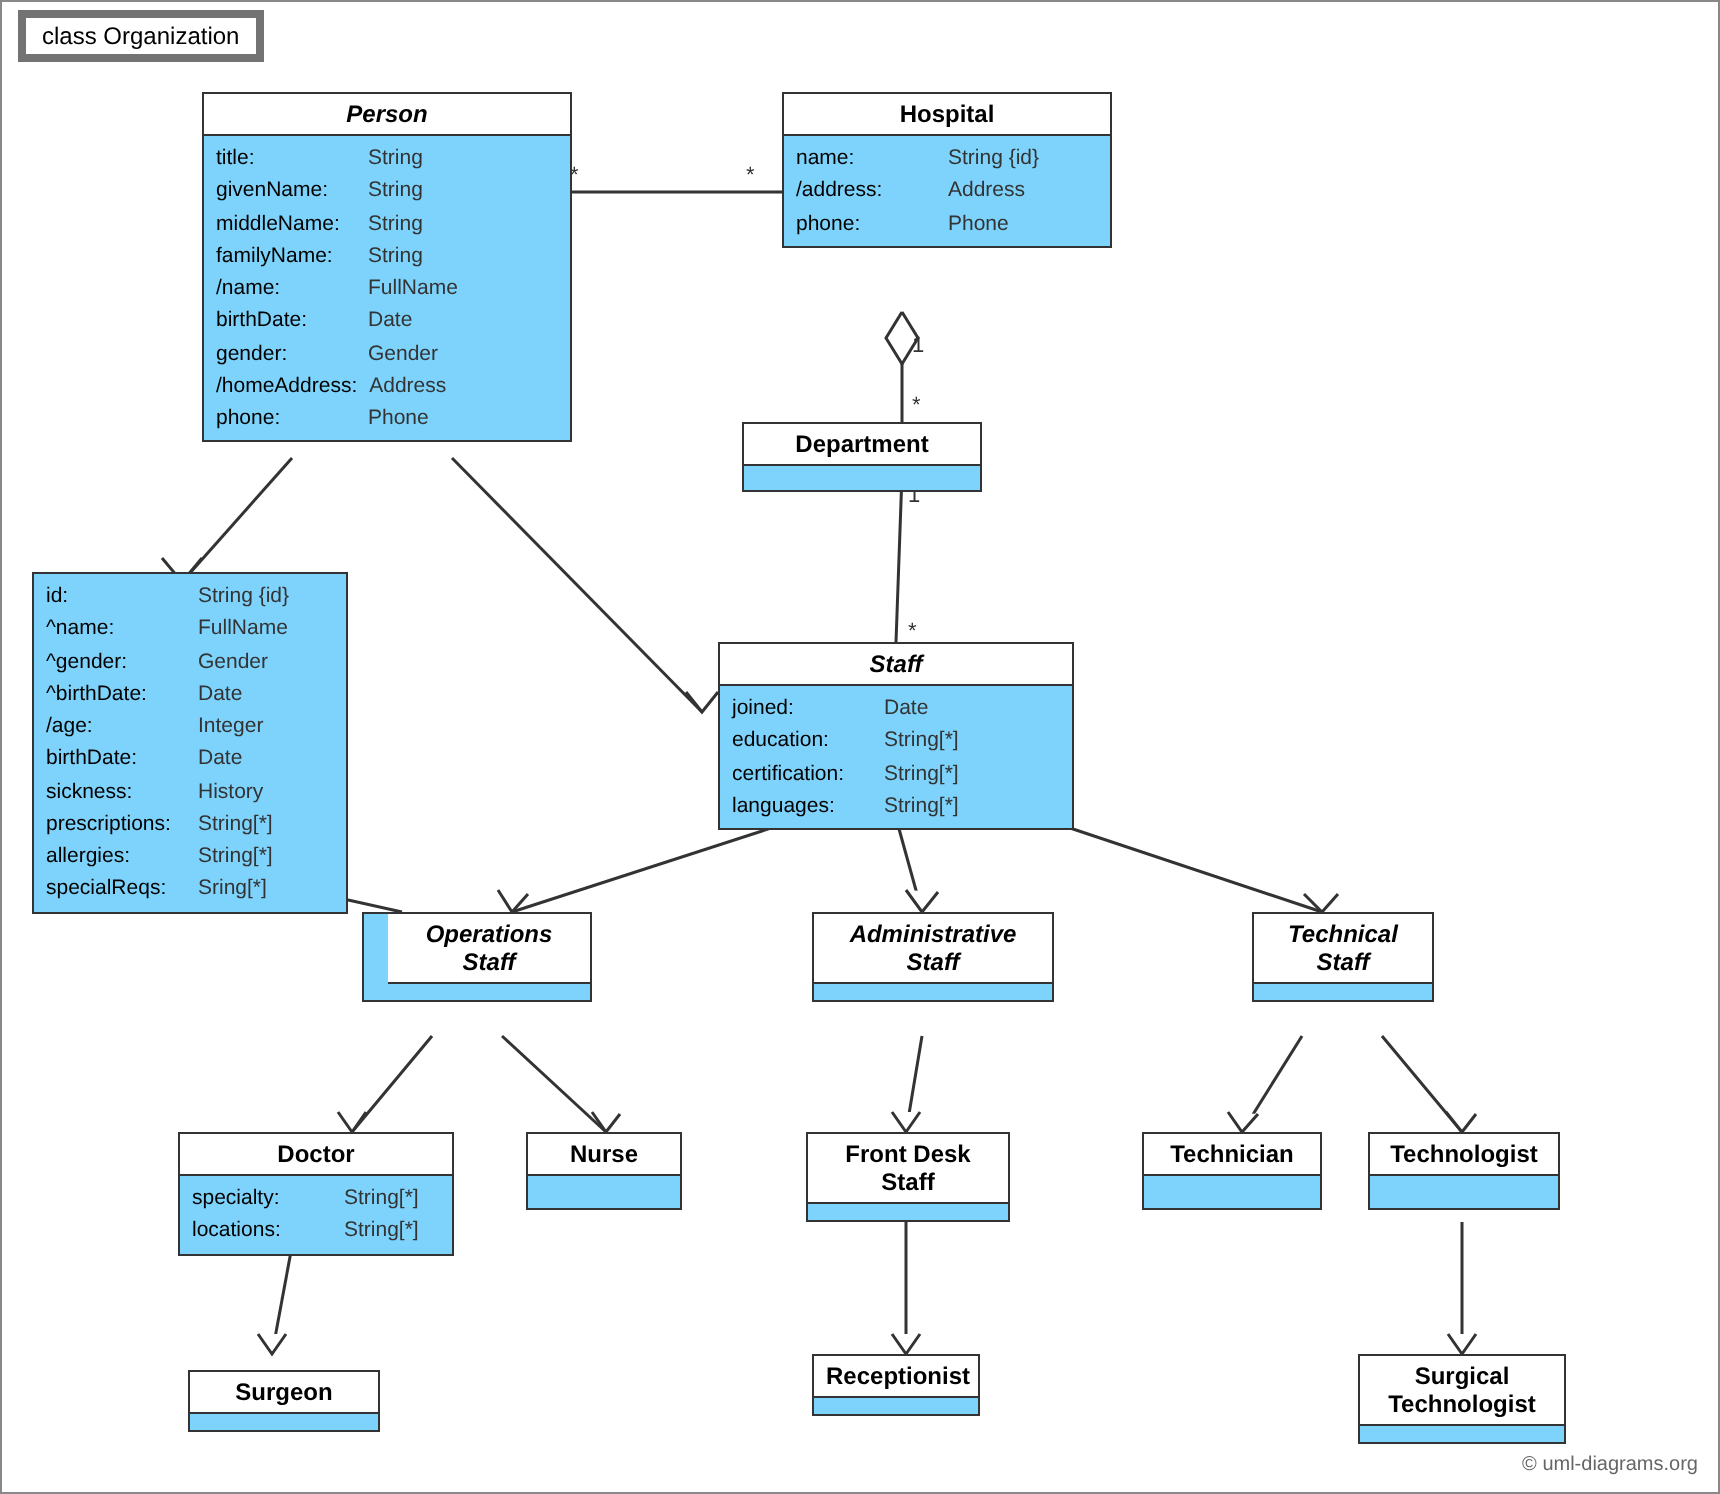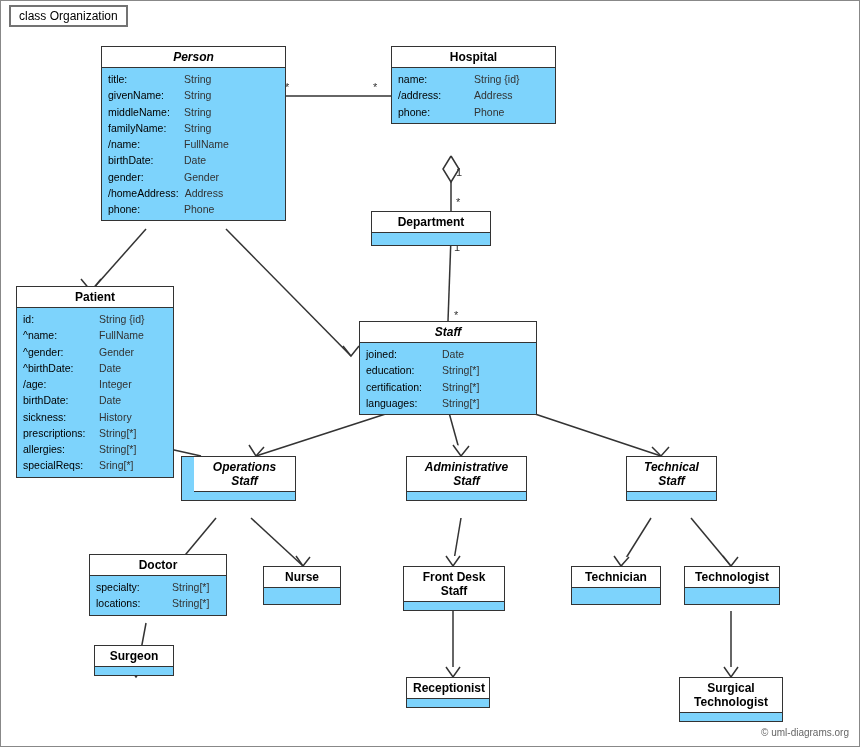--- a/index.html
+++ b/index.html
@@ -16,21 +16,21 @@
       position: relative;
       width: 860px;
       height: 747px;
       background: #fff;
       border: 1px solid #888;
     }
     .diagram-title {
       position: absolute;
       top: 4px;
       left: 8px;
-      border: 2px solid #737373;
+      border: 4px solid #737373;
       background: #fff;
       padding: 2px 8px;
       font-size: 12px;
     }
     .uml-class {
       position: absolute;
       border: 1.5px solid #333;
       background: #7dd3fc;
       text-align: left;
     }
@@ -196,21 +196,20 @@
           <span class="attr-type">Address</span>
         </div>
       <div class="attr-row">
           <span class="attr-name">phone:</span>
           <span class="attr-type">Phone</span>
         </div>
     </div>
   </div>
 
   <div class="uml-class" style="left:15px;top:285px;width:158px;">
-    <div class="class-name">Patient</div>
     <div class="class-attrs">
       <div class="attr-row">
           <span class="attr-name">id:</span>
           <span class="attr-type">String {id}</span>
         </div>
       <div class="attr-row">
           <span class="attr-name">^name:</span>
           <span class="attr-type">FullName</span>
         </div>
       <div class="attr-row">
@@ -283,21 +282,21 @@
   <div class="uml-class" style="left:405px;top:455px;width:121px;">
     <div class="class-name italic" style="font-size:12px;"><em>Administrative<br>Staff</em></div>
     <div class="class-attrs" style="padding:4px;"></div>
   </div>
 
   <div class="uml-class" style="left:625px;top:455px;width:91px;">
     <div class="class-name italic" style="font-size:12px;"><em>Technical<br>Staff</em></div>
     <div class="class-attrs" style="padding:4px;"></div>
   </div>
 
-  <div class="uml-class" style="left:88px;top:553px;width:138px;">
+  <div class="uml-class" style="left:88px;top:565px;width:138px;">
     <div class="class-name">Doctor</div>
     <div class="class-attrs">
       <div class="attr-row">
           <span class="attr-name">specialty:</span>
           <span class="attr-type">String[*]</span>
         </div>
       <div class="attr-row">
           <span class="attr-name">locations:</span>
           <span class="attr-type">String[*]</span>
         </div>
@@ -317,21 +316,21 @@
   <div class="uml-class" style="left:570px;top:565px;width:90px;">
     <div class="class-name">Technician</div>
     <div class="class-attrs" style="padding:8px;"></div>
   </div>
 
   <div class="uml-class" style="left:683px;top:565px;width:96px;">
     <div class="class-name">Technologist</div>
     <div class="class-attrs" style="padding:8px;"></div>
   </div>
 
-  <div class="uml-class" style="left:93px;top:644px;width:80px;">
+  <div class="uml-class" style="left:93px;top:684px;width:96px;">
     <div class="class-name">Surgeon</div>
     <div class="class-attrs" style="padding:4px;"></div>
   </div>
 
   <div class="uml-class" style="left:405px;top:676px;width:84px;">
     <div class="class-name">Receptionist</div>
     <div class="class-attrs" style="padding:4px;"></div>
   </div>
 
   <div class="uml-class" style="left:678px;top:676px;width:104px;">

